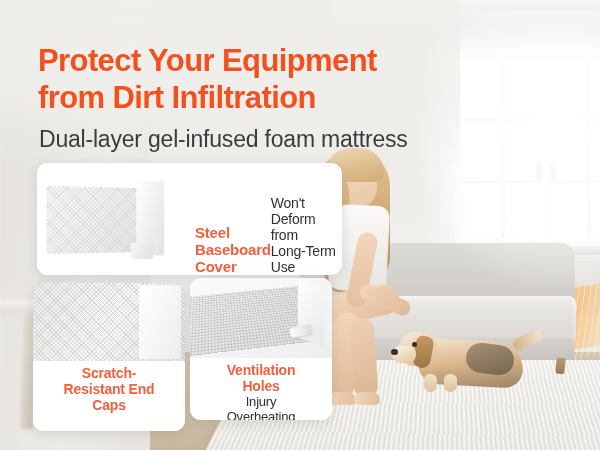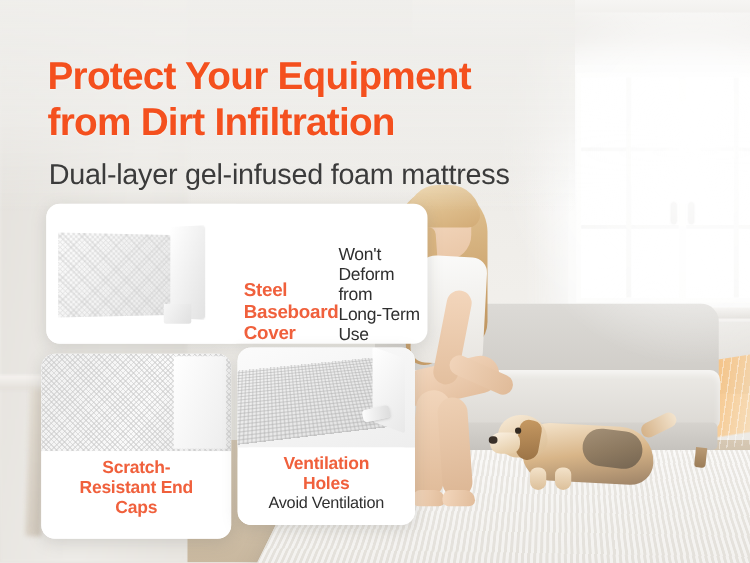--- a/index.html
+++ b/index.html
@@ -496,17 +496,17 @@
 
   <div class="card card-br">
     <div class="pic">
       <div class="vent-img"></div>
       <div class="vent-mesh"></div>
       <div class="vent-edge"></div>
       <div class="vent-clip"></div>
     </div>
     <div class="txt">
       <div class="c-title">Ventilation Holes</div>
-      <div class="c-sub">Avoid Ventilation</div>
+      <div class="c-sub">Injury Overheating</div>
     </div>
   </div>
 
 </div>
 
 </body></html>

